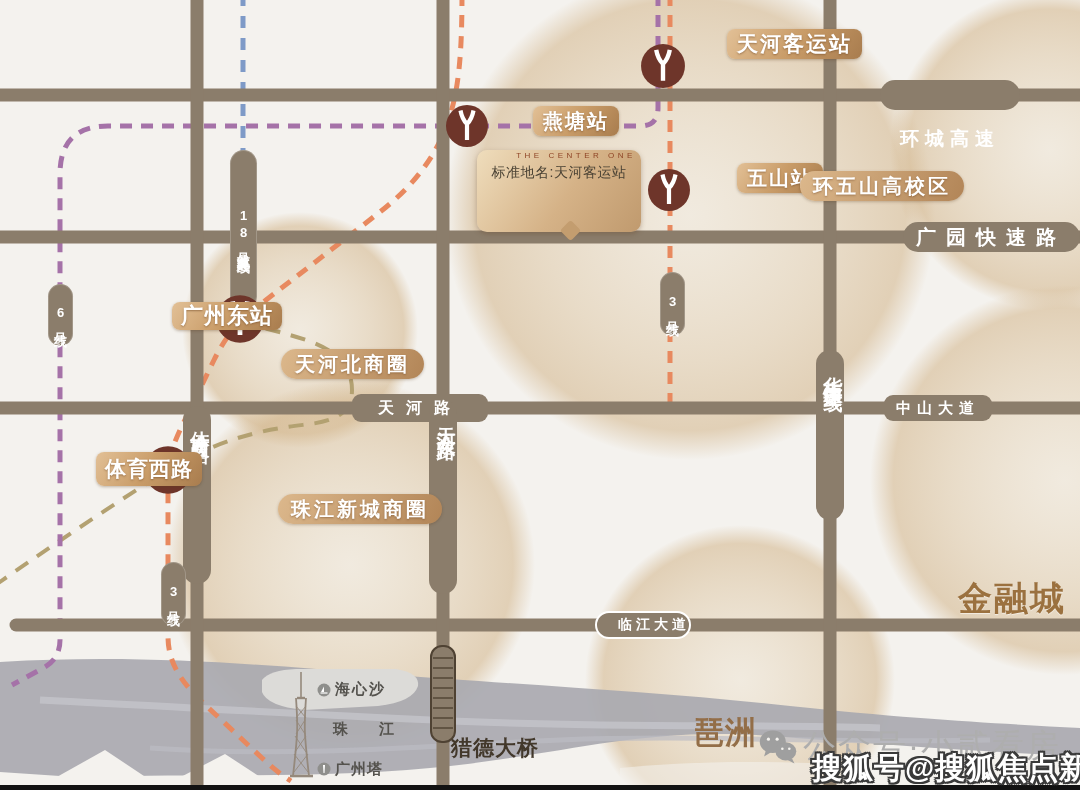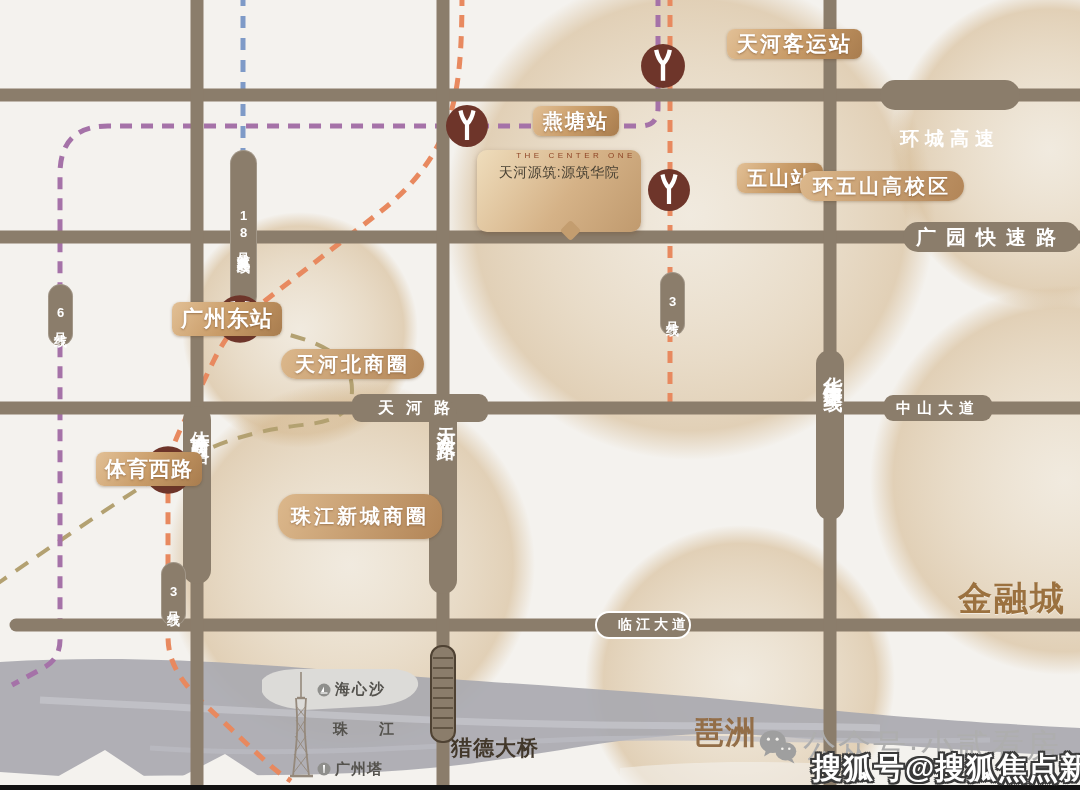--- a/index.html
+++ b/index.html
@@ -171,25 +171,25 @@
   <div class="metro-icon" style="left:143px;top:445px;width:50px;height:50px;">
     <svg width="50" height="50" viewBox="0 0 44 44">
         <circle cx="22" cy="22" r="21" fill="#6e352a"></circle>
         <path d="M22,36 L22,20 M22,20 C18.5,16.5 16.5,12 15.5,6.5 M22,20 C25.5,16.5 27.5,12 28.5,6.5" stroke="#fff" stroke-width="4.2" fill="none"></path>
       </svg>
   </div>
 
   <div class="abs station-label" style="left:686px;top:29px;height:30px;padding:0 10px;font-size:21px;letter-spacing:2px;">天河客运站</div>
   <div class="abs station-label" style="left:492px;top:106px;height:30px;padding:0 10px;font-size:20px;letter-spacing:2px;">燕塘站</div>
   <div class="abs station-label" style="left:696px;top:163px;height:30px;padding:0 10px;font-size:20px;letter-spacing:2px;">五山站</div>
-  <div class="abs station-label" style="left:131px;top:302px;height:34px;padding:0 9px;font-size:22px;letter-spacing:1px;">广州东站</div>
+  <div class="abs station-label" style="left:131px;top:302px;height:28px;padding:0 9px;font-size:22px;letter-spacing:1px;">广州东站</div>
   <div class="abs station-label" style="left:55px;top:452px;height:34px;padding:0 9px;font-size:21px;letter-spacing:1px;">体育西路</div>
 
   <div class="abs district-pill" style="left:281px;top:349px;height:30px;padding:0 14px;font-size:20px;">天河北商圈</div>
-  <div class="abs district-pill" style="left:278px;top:494px;height:45px;padding:0 13px;font-size:20px;">珠江新城商圈</div>
+  <div class="abs district-pill" style="left:278px;top:494px;height:30px;padding:0 13px;font-size:20px;">珠江新城商圈</div>
   <div class="abs district-pill" style="left:800px;top:171px;height:30px;padding:0 13px;font-size:20px;">环五山高校区</div>
 
   <div class="abs plain-cjk" style="left:958px;top:576px;font-size:34px;letter-spacing:2px;color:#9b713f;text-shadow:0 1px 1px rgba(255,255,255,.6);">金融城</div>
   <div class="abs plain-cjk" style="left:693px;top:712px;font-size:31px;letter-spacing:1px;color:#936e48;">琶洲</div>
   <div class="abs plain-cjk" style="left:451px;top:734px;font-size:21px;letter-spacing:1px;color:#42382b;">猎德大桥</div>
 
   <div class="abs" style="left:317px;top:683px;width:14px;height:14px;">
     <svg width="14" height="14" viewBox="0 0 14 14">
         <circle cx="7" cy="7" r="6.5" fill="#8f8f8c"></circle>
         <path d="M4,9 L7,3.5 L7,9 Z" fill="#fff"></path>
@@ -201,21 +201,21 @@
   <div class="abs" style="left:317px;top:762px;width:14px;height:14px;">
     <svg width="14" height="14" viewBox="0 0 14 14">
         <circle cx="7" cy="7" r="6.5" fill="#8f8f8c"></circle>
         <path d="M6,3 L8,3 L7.5,11 L6.5,11 Z" fill="#fff"></path>
       </svg>
   </div>
   <div class="abs landmark-text" style="left:335px;top:760px;font-size:15px;letter-spacing:1px;">广州塔</div>
 
   <div class="logo-card">
     <div class="logo-sub">THE CENTER ONE</div>
-    <div class="logo-addr">天河源筑:源筑华院</div>
+    <div class="logo-addr">标准地名:天河客运站</div>
     <div class="logo-tail"></div>
   </div>
 
   <div class="abs" style="left:757px;top:727px;width:42px;height:40px;">
     <svg width="42" height="40" viewBox="0 0 48 46">
       <ellipse cx="18" cy="17" rx="15" ry="13" fill="#9f9f9f"></ellipse>
       <path d="M10,27 L8,34 L16,29 Z" fill="#9f9f9f"></path>
       <ellipse cx="33" cy="28" rx="12" ry="10.5" fill="#9f9f9f"></ellipse>
       <path d="M40,36 L43,42 L35,38 Z" fill="#9f9f9f"></path>
       <circle cx="13" cy="14" r="1.8" fill="#f4f2ee"></circle>

